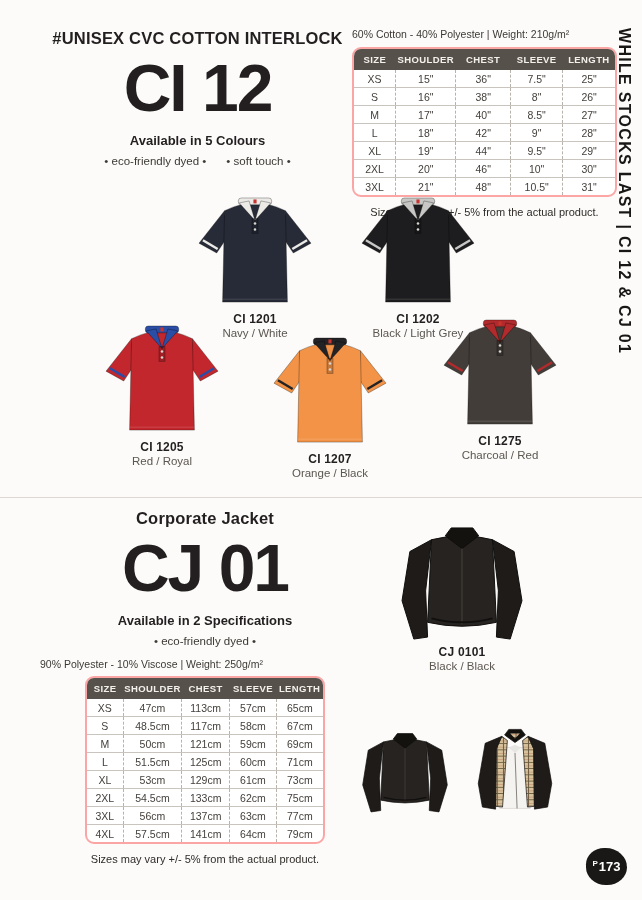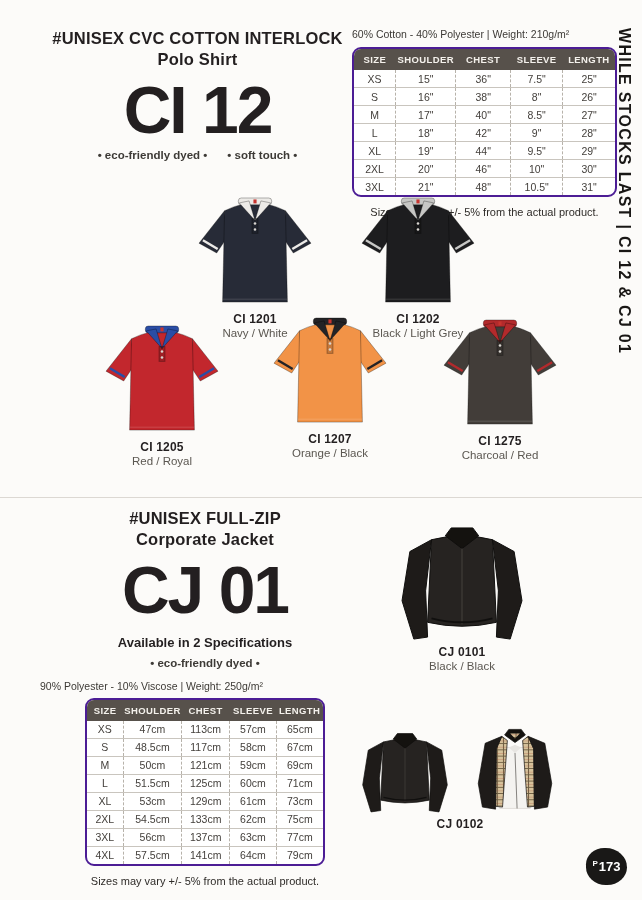--- a/index.html
+++ b/index.html
@@ -7,24 +7,24 @@
   .page {
     position:relative; width:642px; height:900px; margin:0 auto;
     background:#fcfbf9; overflow:hidden;
     font-family:"Liberation Sans", sans-serif; color:#231f20;
   }
   
   .info-block { position:absolute; text-align:center; }
   .cat-title { font-weight:bold; font-size:16.5px; line-height:1.3; letter-spacing:.2px; }
   .big-code { font-weight:bold; font-size:66px; line-height:.95; letter-spacing:-2px; margin-top:8px; }
   .availability { font-weight:bold; font-size:13px; margin-top:13px; }
-  .features { font-size:11.5px; color:#3d3a36; margin-top:7px; display:flex; justify-content:center; gap:20px;font-weight:bold; }
+  .features { font-size:11.5px; color:#3d3a36; margin-top:7px; display:flex; justify-content:center; gap:20px; }
   
   .fabric-line { font-size:10.5px; color:#3d3a36; white-space:nowrap; }
-  .table-wrap { border:2px solid #4c1d95; border-radius:9px; overflow:hidden; background:#fff; margin-top:7px; }
+  .table-wrap { border:2px solid #fca5a5; border-radius:9px; overflow:hidden; background:#fff; margin-top:7px; }
   table { width:100%; border-collapse:collapse; }
   th { background:#57514b; color:#f4f1ec; font-size:9.5px; font-weight:bold; letter-spacing:.4px; padding:5px 1px; }
   td { font-size:10.5px; color:#44403c; text-align:center; padding:2.5px 1px; }
   tbody tr + tr td { border-top:1px solid #c9c5be; }
   td + td { border-left:1px dashed #b7b2aa; }
   th:nth-child(1){width:16%} th:nth-child(2){width:23%} th:nth-child(3){width:21%}
   th:nth-child(4){width:20%} th:nth-child(5){width:20%}
   .size-note { font-size:11px; color:#2f2c29; margin-top:9px; text-align:center; }
   
   .product-card { position:absolute; text-align:center; }
@@ -53,36 +53,36 @@
   
   .polo-info   { left:35px;  top:28px;  width:325px; }
   .polo-spec   { left:352px; top:28px;  width:233px; }
   .jacket-info { left:40px;  top:508px; width:330px; }
   .jacket-info .table-wrap { width:240px; margin:6px auto 0; }
   .jacket-info .fabric-line { margin-top:11px; text-align:left; }
   .polo-spec .size-note, .jacket-info .size-note { font-size:11px; }
   .card-ci1201 { left:180px; top:197px; width:150px; }
   .card-ci1202 { left:343px; top:197px; width:150px; }
   .card-ci1205 { left:87px;  top:325px; width:150px; }
-  .card-ci1207 { left:255px; top:317px; width:150px; }
+  .card-ci1207 { left:255px; top:337px; width:150px; }
   .card-ci1275 { left:425px; top:319px; width:150px; }
   .card-cj0101 { left:382px; top:524px; width:160px; }
   .card-cj0102 { left:346px; top:688px; width:228px; }
 </style>
 </head>
 <body>
 
 <div class="page">
 
   <div class="sidebar-text">WHILE STOCKS LAST  |  CI 12 &amp; CJ 01</div>
 
   <div class="info-block polo-info">
     <div class="cat-title">#UNISEX CVC COTTON INTERLOCK</div>
-    <div class="cat-title">Polo Shirt</div>
     <div class="big-code">CI 12</div>
+    <div class="availability">Available in 5 Colours</div>
     <div class="features">
       <span>• eco-friendly dyed •</span>
       <span>• soft touch •</span>
     </div>
   </div>
 
   <div class="polo-spec" style="position: absolute; left: 352px; top: 28px; width: 265px;">
     <div class="fabric-line">60% Cotton - 40% Polyester  |  Weight: 210g/m²</div>
     <div class="table-wrap">
       <table>
@@ -263,21 +263,20 @@
     <path d="M37,104 L103,104" stroke="rgba(255,255,255,0.15)" stroke-width="1"></path>
   </svg>
       </div>
     <div class="product-code">CI 1275</div>
     <div class="product-colorway">Charcoal / Red</div>
   </div>
 
   <div class="divider"></div>
 
   <div class="info-block jacket-info">
-    <div class="cat-title">#UNISEX FULL-ZIP</div>
     <div class="cat-title">Corporate Jacket</div>
     <div class="big-code">CJ 01</div>
     <div class="availability">Available in 2 Specifications</div>
     <div class="features">
       <span>• eco-friendly dyed •</span>
     </div>
     <div class="fabric-line">90% Polyester - 10% Viscose  |  Weight: 250g/m²</div>
     <div class="table-wrap">
       <table>
           <thead>
@@ -398,21 +397,20 @@
       <path d="M94,12 L86,18 L93,114 L103,113 L102,30 Z" fill="url(#chk)"></path>
       <path d="M56,12 L32,22 L22,80 L28,114 L47,117 L48,30 Z" fill="#1e1b19"></path>
       <path d="M94,12 L118,22 L128,80 L122,114 L103,117 L102,30 Z" fill="#1e1b19"></path>
       <path d="M60,10 L75,21 L90,10 L84,2 L66,2 Z" fill="#14120f"></path>
     </g>
     <path d="M68,8 L75,15 L82,8 Z" fill="url(#chk)"></path>
     <path d="M75,36 L78,116" stroke="#52504c" stroke-width="1"></path>
   </svg>
         </div>
     </div>
-    <div class="product-code">CJ 0102</div>
   </div>
 
   <div class="page-badge">
     <span class="badge-p">P</span>
       <span>173</span>
   </div>
 
 </div>
 
 </body></html>

